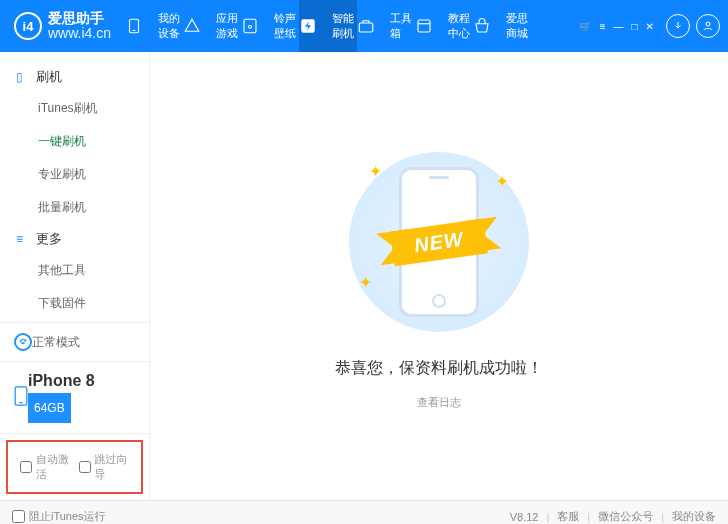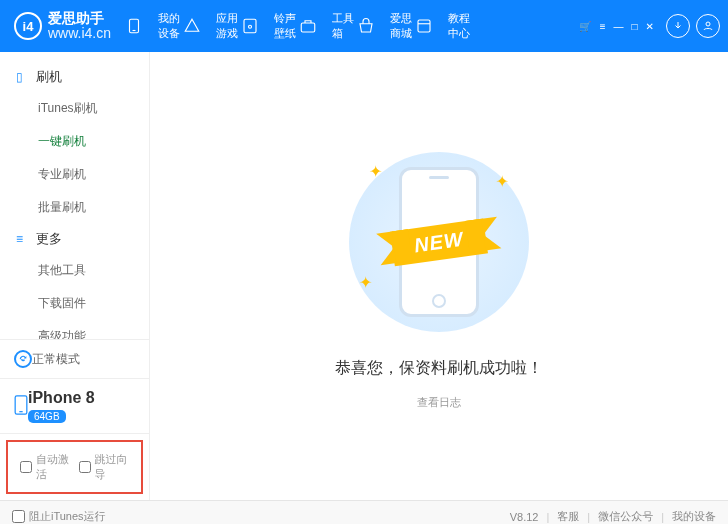--- a/index.html
+++ b/index.html
@@ -27,21 +27,21 @@
 .side-group .gicon{color:#1e90ff;font-size:12px;width:14px}
 .side-item{padding:8px 0 8px 38px;font-size:12px;color:#666;cursor:pointer}
 .side-item.active{color:#15803d}
 .side-bottom{border-top:1px solid #eee}
 .mode,.device{padding:10px 14px;display:flex;align-items:center;border-bottom:1px solid #eee}
 .mode-icon{width:18px;height:18px;border-radius:50%;border:2px solid #1e90ff;display:flex;align-items:center;justify-content:center}
 .mode-icon svg{width:10px;height:10px;fill:#1e90ff}
 .device-icon svg{width:14px;height:20px;stroke:#1e90ff;fill:none;stroke-width:1.5}
 .device-info{display:flex;flex-direction:column;gap:3px}
 .device-name{font-weight:bold;color:#333;font-size:16px}
-.badge{background:#1e90ff;color:#fff;font-size:10px;padding:1px 6px;border-radius:5px;width:fit-content}
+.badge{background:#1e90ff;color:#fff;font-size:12px;padding:8px 6px;border-radius:0;width:fit-content}
 .checks{padding:10px 12px;border:2px solid #e74c3c;margin:6px;display:flex;gap:8px;font-size:11px;color:#999}
 .chk{display:flex;align-items:center;gap:4px}
 .chk input{width:12px;height:12px}
 .main{flex:1;display:flex;flex-direction:column;align-items:center;justify-content:center;gap:16px;background:#fff}
 .hero{width:200px;height:200px;position:relative;display:flex;align-items:center;justify-content:center}
 .hero-bg{position:absolute;width:180px;height:180px;border-radius:50%;background:radial-gradient(circle,#e8f4ff 0%,#d0e9ff 100%)}
 .phone{position:relative;width:80px;height:150px;background:#fff;border:3px solid #d0e0f0;border-radius:12px;z-index:2}
 .phone:before{content:"";position:absolute;top:6px;left:50%;transform:translateX(-50%);width:20px;height:3px;background:#d0e0f0;border-radius:2px}
 .phone:after{content:"";position:absolute;bottom:6px;left:50%;transform:translateX(-50%);width:10px;height:10px;border:2px solid #d0e0f0;border-radius:50%}
 .ribbon{position:absolute;z-index:3;background:#ffc107;color:#fff;font-weight:bold;font-size:20px;padding:6px 22px;transform:rotate(-8deg);letter-spacing:1px;font-style:italic}
@@ -89,46 +89,55 @@
       </div>
       <div class="topnav-item">
         <div class="topnav-icon">
           <svg viewBox="0 0 24 24">
             <rect x="4" y="3" width="16" height="18" rx="2"></rect>
             <circle cx="12" cy="13" r="2"></circle>
           </svg>
         </div>
         <span>铃声壁纸</span>
       </div>
+      <div class="topnav-item active">
+        <div class="topnav-icon">
+          <svg viewBox="0 0 24 24">
+            <rect x="3" y="3" width="18" height="18" rx="3" fill="#fff" stroke="none"></rect>
+            <path d="M13 6l-5 7h4l-1 5 5-7h-4z" fill="#0e84ff" stroke="none"></path>
+          </svg>
+        </div>
+        <span>智能刷机</span>
+      </div>
       <div class="topnav-item">
         <div class="topnav-icon">
           <svg viewBox="0 0 24 24">
             <rect x="3" y="8" width="18" height="12" rx="2"></rect>
             <path d="M8 8V5h8v3"></path>
           </svg>
         </div>
         <span>工具箱</span>
       </div>
       <div class="topnav-item">
         <div class="topnav-icon">
           <svg viewBox="0 0 24 24">
+            <rect x="4" y="4" width="16" height="16" rx="2"></rect>
+            <line x1="4" y1="9" x2="20" y2="9"></line>
+          </svg>
+        </div>
+        <span>教程中心</span>
+      </div>
+      <div class="topnav-item">
+        <div class="topnav-icon">
+          <svg viewBox="0 0 24 24">
             <path d="M4 9h16l-2 11H6z"></path>
             <path d="M8 9V6a4 4 0 0 1 8 0v3"></path>
           </svg>
         </div>
         <span>爱思商城</span>
-      </div>
-      <div class="topnav-item">
-        <div class="topnav-icon">
-          <svg viewBox="0 0 24 24">
-            <rect x="4" y="4" width="16" height="16" rx="2"></rect>
-            <line x1="4" y1="9" x2="20" y2="9"></line>
-          </svg>
-        </div>
-        <span>教程中心</span>
       </div>
     </div>
   <div class="topctrl">
     <div class="winctrl">
       <span>🛒</span>
       <span>≡</span>
       <span>—</span>
       <span>□</span>
       <span>✕</span>
     </div>

